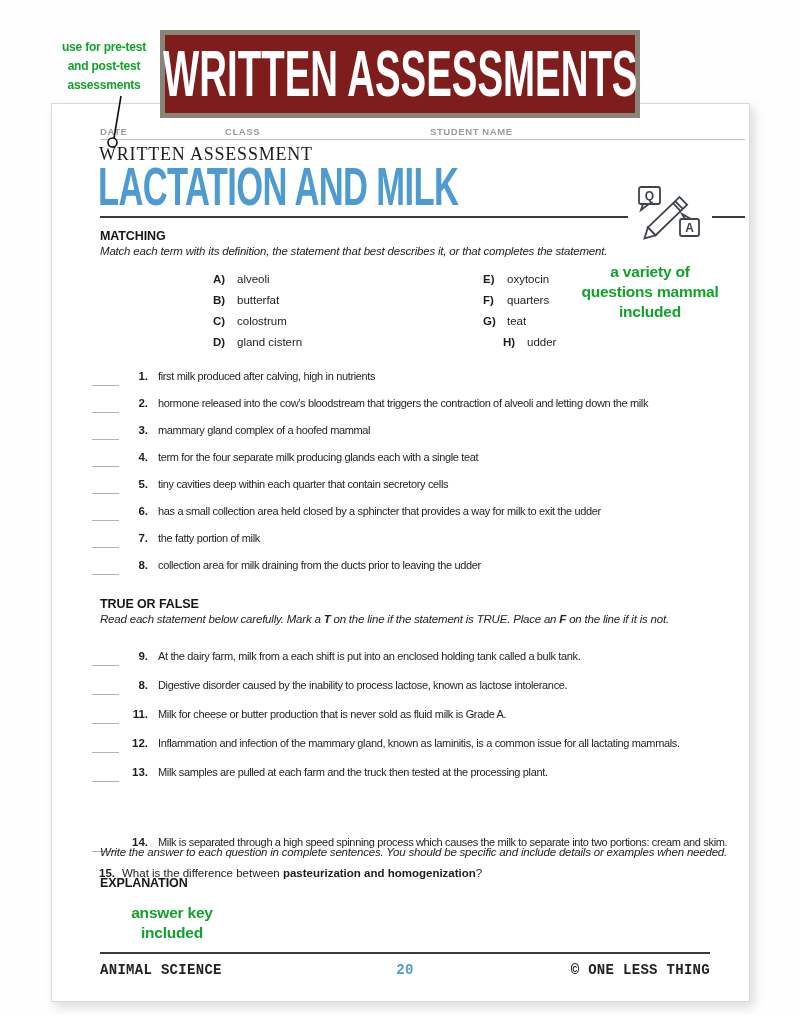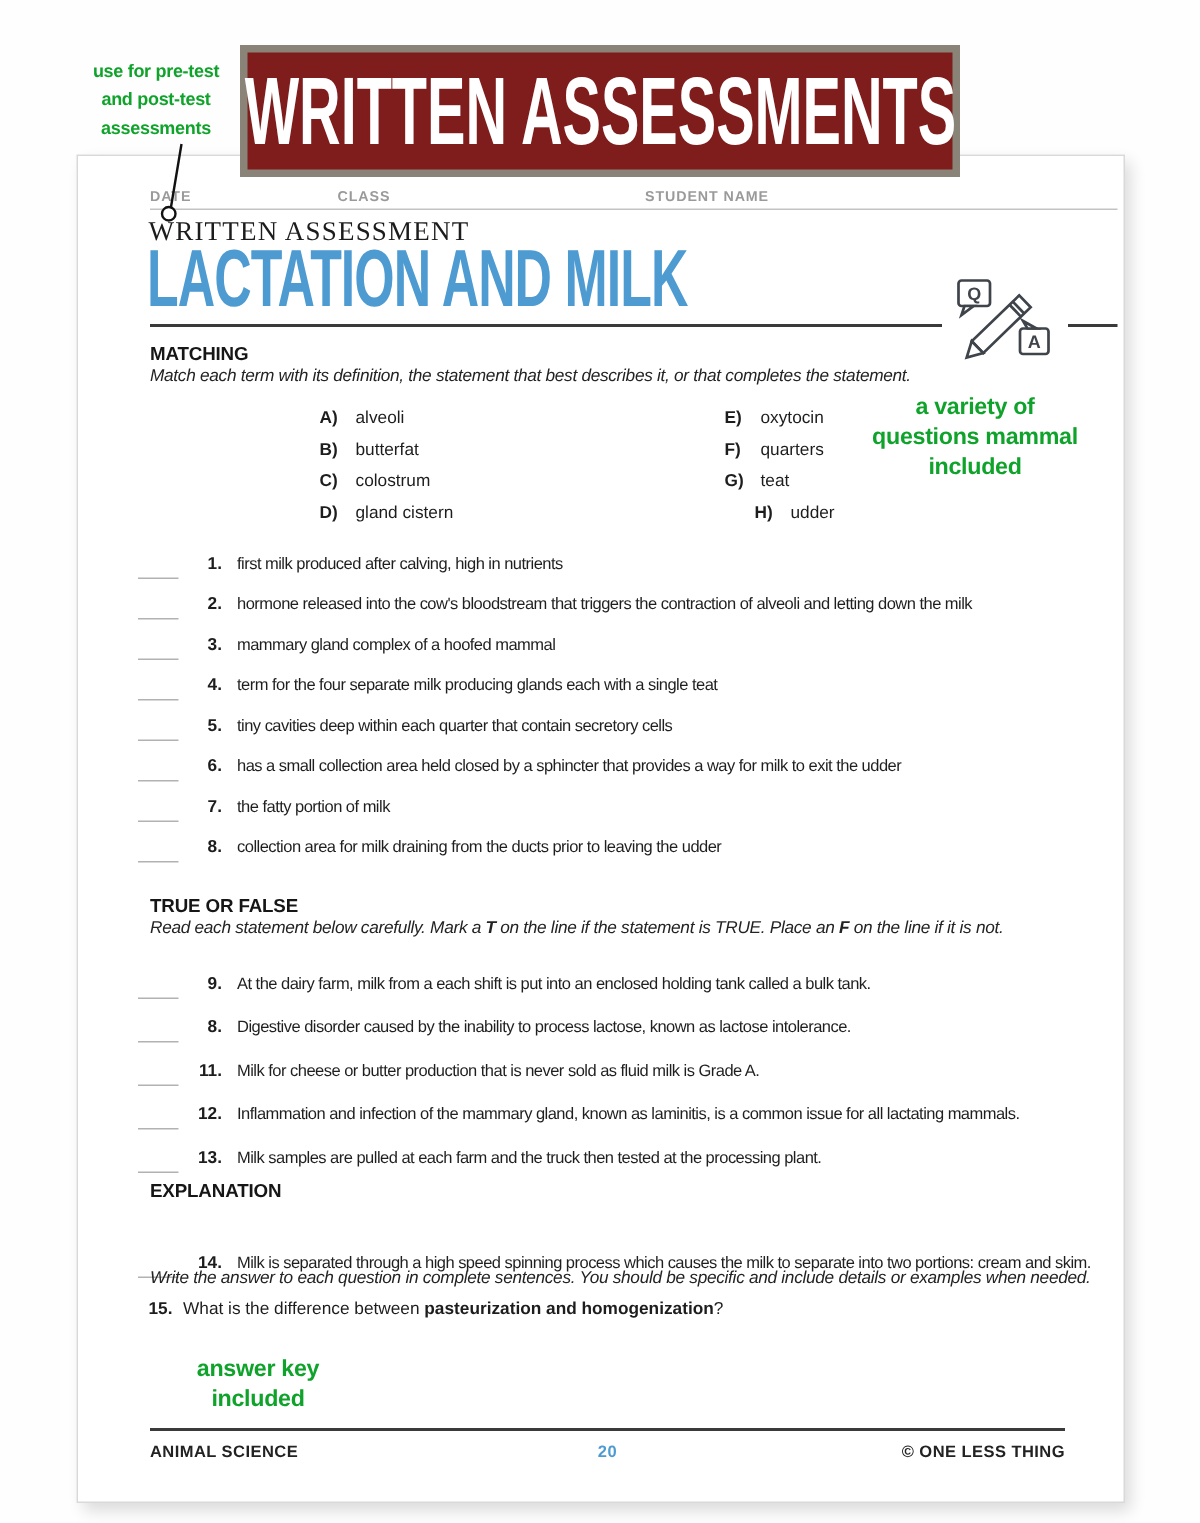--- a/index.html
+++ b/index.html
@@ -57,22 +57,22 @@
               font-size:11.5px;font-weight:bold;color:#1d1d1d;}
   .q-row .txt{position:absolute;left:66px;top:0px;font-size:11px;color:#1f1f1f;
               letter-spacing:-0.35px;white-space:nowrap;}
 
   .q15{position:absolute;left:99px;top:867px;font-size:11.5px;color:#1d1d1d;white-space:nowrap;}
   .q15 .num{font-weight:bold;margin-right:7px;}
   .q15 .b{font-weight:bold;}
 
   
   .footer-rule{position:absolute;left:100px;top:952px;width:610px;border-top:2px solid #3a3a3a;}
-  .foot{position:absolute;left:100px;top:962px;width:610px;font-size:11px;font-weight:bold;
-        color:#222222;letter-spacing:0.3px;}
+  .foot{position:absolute;left:100px;top:962px;width:610px;font-size:14px;font-weight:bold;
+        color:#222222;letter-spacing:0.3px;font-family:Liberation Mono, monospace;}
   .foot.center{text-align:center;color:#4e9bd2;}
   .foot.right{text-align:right;}
 </style>
 </head>
 <body>
 
 <div id="canvas">
 
   <div class="sheet"></div>
 
@@ -202,21 +202,21 @@
       <span class="blank"></span>
       <span class="num">13.</span>
       <span class="txt">Milk samples are pulled at each farm and the truck then tested at the processing plant.</span>
     </div>
   <div class="q-row" style="top:836px;">
       <span class="blank"></span>
       <span class="num">14.</span>
       <span class="txt">Milk is separated through a high speed spinning process which causes the milk to separate into two portions: cream and skim.</span>
     </div>
 
-  <div class="sec-head" style="top:787px;">EXPLANATION</div>
+  <div class="sec-head" style="top:876px;">EXPLANATION</div>
   <div class="sec-instr" style="top:846px;">Write the answer to each question in complete sentences. You should be specific and include details or examples when needed.</div>
   <div class="q15">
     <span class="num">15.</span><span>What is the difference between </span><span class="b">pasteurization and homogenization</span><span>?</span>
   </div>
 
   <div class="footer-rule"></div>
   <div class="foot">ANIMAL SCIENCE</div>
   <div class="foot center">20</div>
   <div class="foot right">© ONE LESS THING</div>
 

